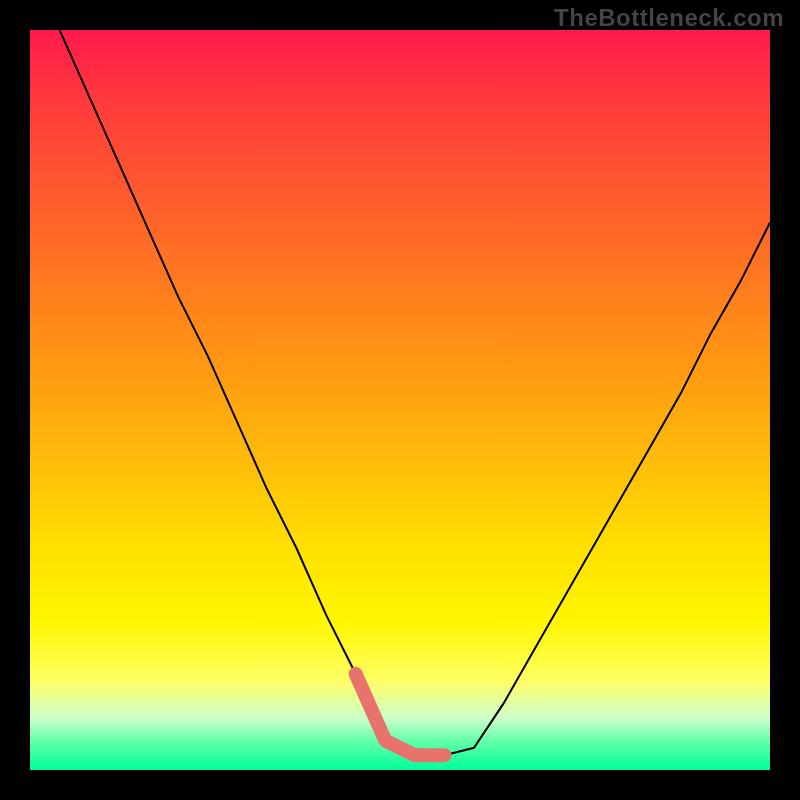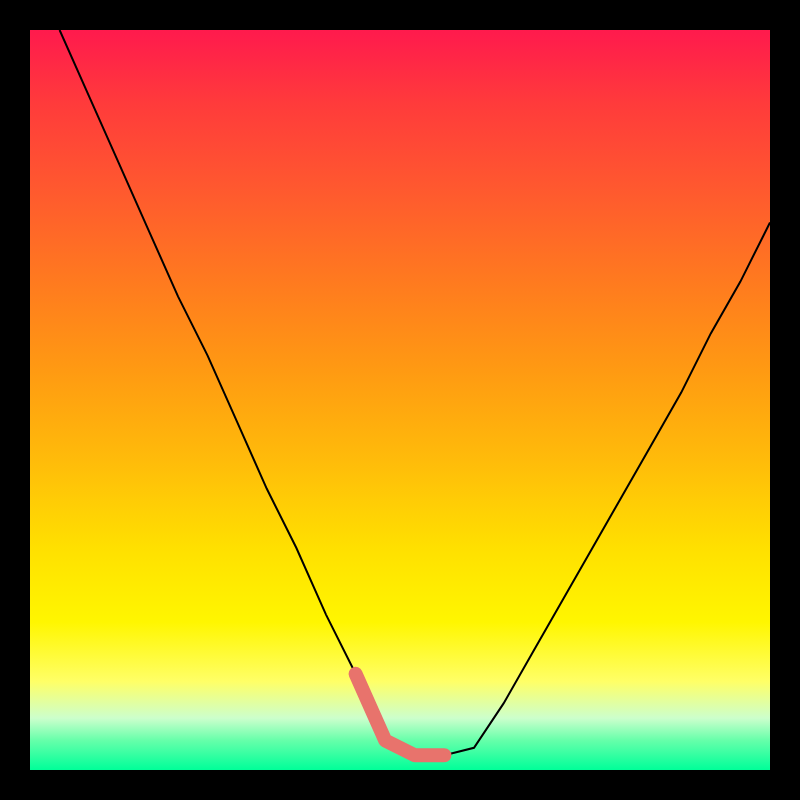--- a/index.html
+++ b/index.html
@@ -68,20 +68,21 @@
     stroke-width: 14;
     stroke-linecap: round;
     stroke-linejoin: round;
   }
 </style>
 </head>
 <body>
 
 <div class="frame">
 
+  <div class="watermark">TheBottleneck.com</div>
 
   <div class="plot">
     <div class="gradient"></div>
 
     <svg class="svg-layer" viewBox="0 0 740 740" preserveAspectRatio="none">
       <path id="curve-path" class="curve" d="M29.6 0.0 L59.2 66.6 L88.8 133.2 L118.4 199.8 L148.0 266.4 L177.6 325.6 L207.2 392.2 L236.8 458.8 L266.4 518.0 L296.0 584.6 L325.6 643.8 L355.2 710.4 L384.8 725.2 L414.4 725.2 L444.0 717.8 L473.6 673.4 L503.2 621.6 L532.8 569.8 L562.4 518.0 L592.0 466.2 L621.6 414.4 L651.2 362.6 L680.8 303.4 L710.4 251.6 L740.0 192.4"></path>
       <path id="highlight-path" class="highlight" d="M325.6 643.8 L355.2 710.4 L384.8 725.2 L414.4 725.2"></path>
     </svg>
   </div>
 

